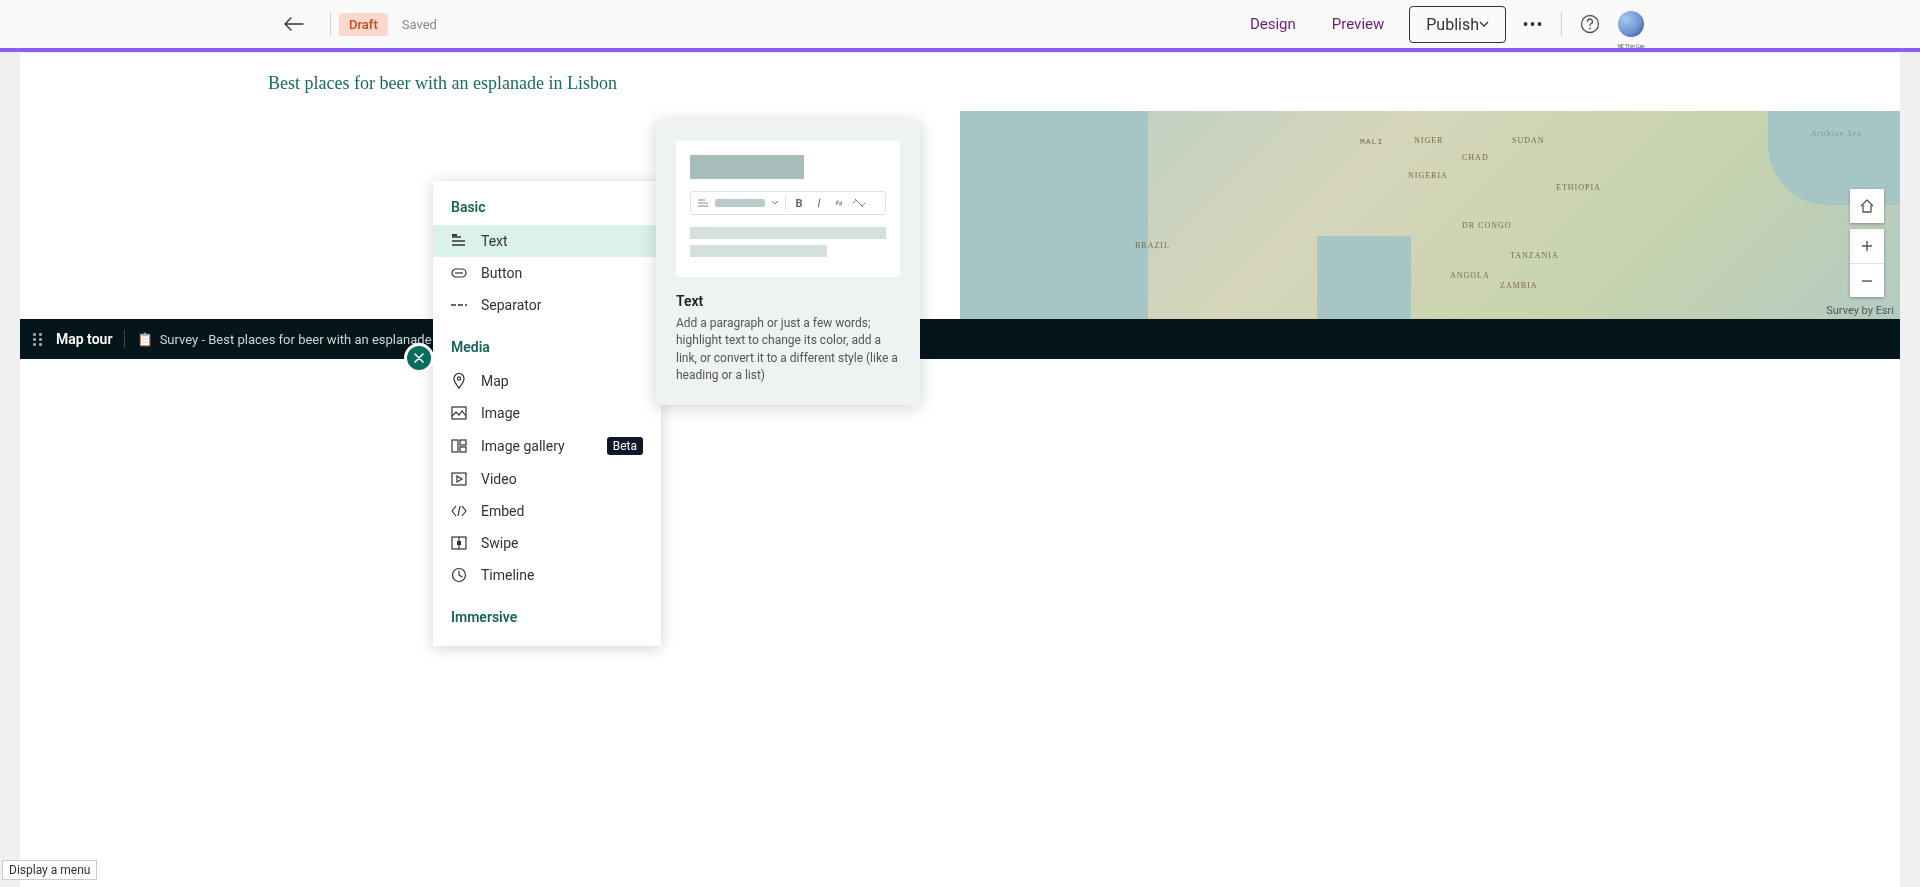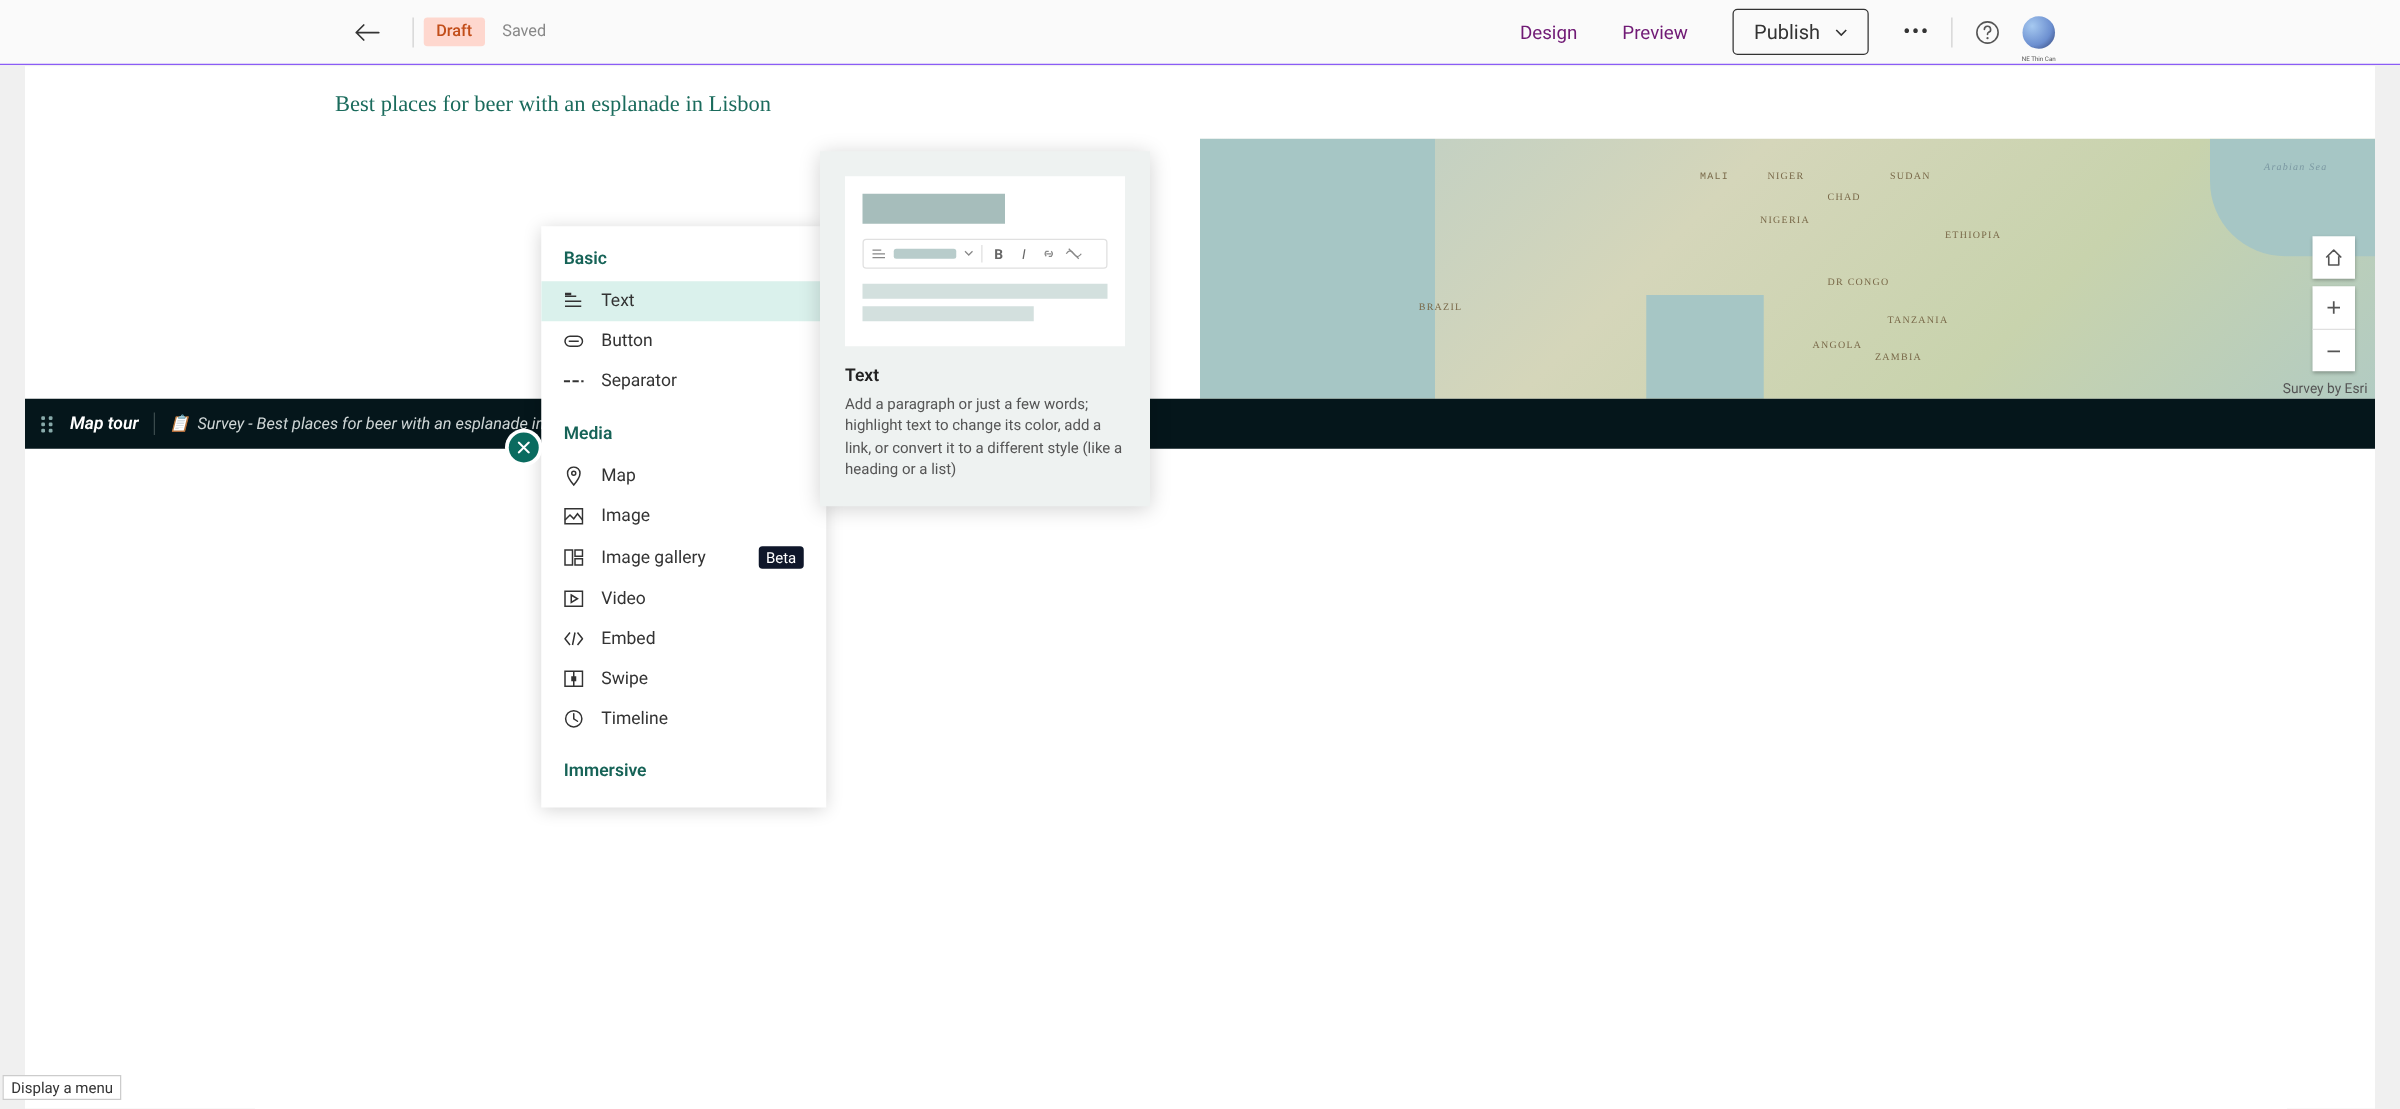--- a/index.html
+++ b/index.html
@@ -1,47 +1,47 @@
 <!DOCTYPE html>
 <html><head>
 <meta charset="utf-8">
 <style>
   * { box-sizing: border-box; margin: 0; padding: 0; font-family: -apple-system, BlinkMacSystemFont, 'Segoe UI', Roboto, sans-serif; }
   html, body { height: 100%; background: #f0f0f0; overflow: hidden; }
 
   .app { width: 1920px; height: 887px; position: relative; background: #f0f0f0; }
 
   
-  .header { height: 52px; display: flex; align-items: center; padding: 0 16px; background: #fafafa; border-bottom: 1px solid #8b5cf6; }
+  .header { height: 52px; display: flex; align-items: center; padding: 0 16px; background: #fafafa; border-bottom: 4px solid #8b5cf6; }
   .back-arrow { width: 36px; height: 36px; display: flex; align-items: center; justify-content: center; margin-left: 260px; margin-right: 10px; color: #333; cursor: pointer; }
   .vdiv { width: 1px; height: 24px; background: #d0d0d0; margin: 0 8px; }
   .badge-draft { background: #fed7ce; color: #c24e1a; border-radius: 3px; padding: 4px 10px; font-size: 13px; font-weight: 500; }
   .saved-text { margin-left: 14px; color: #888; font-size: 13px; }
   .spacer { flex: 1; }
   .header-link { color: #701a75; font-size: 15px; padding: 0 18px; cursor: pointer; }
-  .publish-btn { border: 1px solid #333; border-radius: 4px; padding: 8px 16px; display: flex; align-items: center; gap: 12px; margin: 0 18px; cursor: pointer; color:#333;}
+  .publish-btn { border: 1px solid #333; border-radius: 4px; padding: 8px 16px; display: flex; align-items: center; gap: 0; margin: 0 7px; cursor: pointer; color:#333;}
   .dots-btn { width: 40px; display: flex; justify-content: center; font-size: 18px; cursor: pointer; color:#333; letter-spacing:1px;}
   .help-btn { width: 40px; display: flex; justify-content: center; align-items: center; cursor: pointer; }
   .avatar { width: 26px; height: 26px; border-radius: 50%; background: radial-gradient(circle at 30% 30%, #a6c9f0, #6c8fd0 60%, #2e3d6e); margin-left: 8px; margin-right: 260px; cursor: pointer; position:relative;}
   .avatar-text { position:absolute; bottom:-12px; left:50%; transform:translateX(-50%); font-size:5px; color:#555; white-space:nowrap;}
 
   
   .content { position: absolute; top: 53px; left: 20px; right: 20px; bottom: 0; background: #fff; }
   .story-title { color: #1a6b5c; font-family: Georgia, serif; font-size: 18px; padding: 20px 0 18px 248px; }
   .map-area { position: absolute; top: 58px; left: 50%; right: 0; height: 208px; background: linear-gradient(135deg,#b8cdc8 0%, #d5d6ba 40%, #c8d3ad 70%, #b2cbc2 100%); overflow:hidden; }
   .map-label { position:absolute; font-size:8px; letter-spacing:1px; color:#7a6a4a; font-family: 'Times New Roman', serif; font-variant: small-caps; text-transform: uppercase;}
   .map-ocean { position:absolute; background:#a6c6c5; }
   .map-attr { position:absolute; bottom:2px; right:6px; font-size:11px; color:#555; background:rgba(255,255,255,0.0); }
   .map-zoom { position:absolute; bottom:22px; right:16px; width:34px; background:#fff; box-shadow:0 1px 3px rgba(0,0,0,0.3); }
   .map-zoom div { height:34px; display:flex; align-items:center; justify-content:center; cursor:pointer; color:#555;}
   .map-zoom div + div { border-top:1px solid #e0e0e0; }
   .map-home { position:absolute; top:78px; right:16px; width:34px; height:34px; background:#fff; box-shadow:0 1px 3px rgba(0,0,0,0.3); display:flex; align-items:center; justify-content:center; cursor:pointer; color:#555;}
 
   
-  .block-strip { position:absolute; top:266px; left:0; right:0; height:40px; background:#05161b; color:#fff; display:flex; align-items:center; padding-left:8px; font-size:14px;font-style:italic;}
+  .block-strip { position:absolute; top:266px; left:0; right:0; height:40px; background:#05161b; color:#fff; display:flex; align-items:center; padding-left:8px; font-size:14px;}
   .drag-handle { width: 18px; display:flex; flex-direction:column; align-items:center; gap:2px; margin-right: 10px; cursor:grab;}
   .drag-handle span { width:3px; height:3px; background:#8aa; border-radius:1px; display:inline-block;}
   .drag-row { display:flex; gap:3px;}
   .strip-title { font-weight:600; margin-right:12px; }
   .strip-div { width:1px; height:18px; background:#3a4a4c; margin-right:12px;}
   .strip-sub { color:#cfd6d6; display:flex; align-items:center; gap:6px; font-size:13px;}
   .close-pill { position:absolute; left:-6px; top:50%; transform:translateY(-50%); width:24px; height:24px; border-radius:50%; background:#0a6b5f; display:flex; align-items:center; justify-content:center; color:#fff; cursor:pointer; box-shadow:0 0 0 3px #fff;}
 
   
   .palette { position:absolute; left:413px; top:128px; width:228px; height:465px; background:#fff; box-shadow:0 2px 14px rgba(0,0,0,0.18); overflow:hidden; display:flex; flex-direction:column;}

